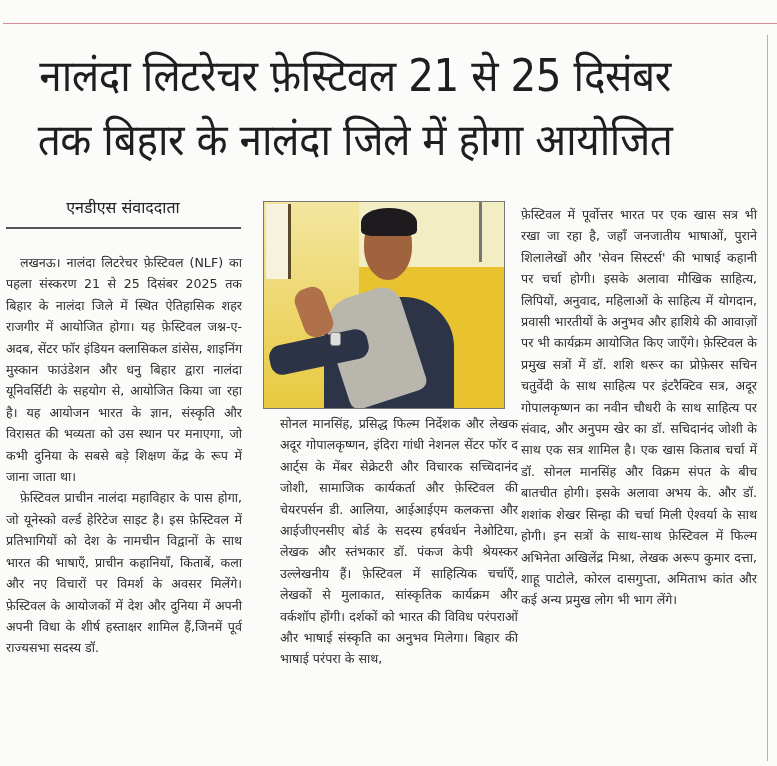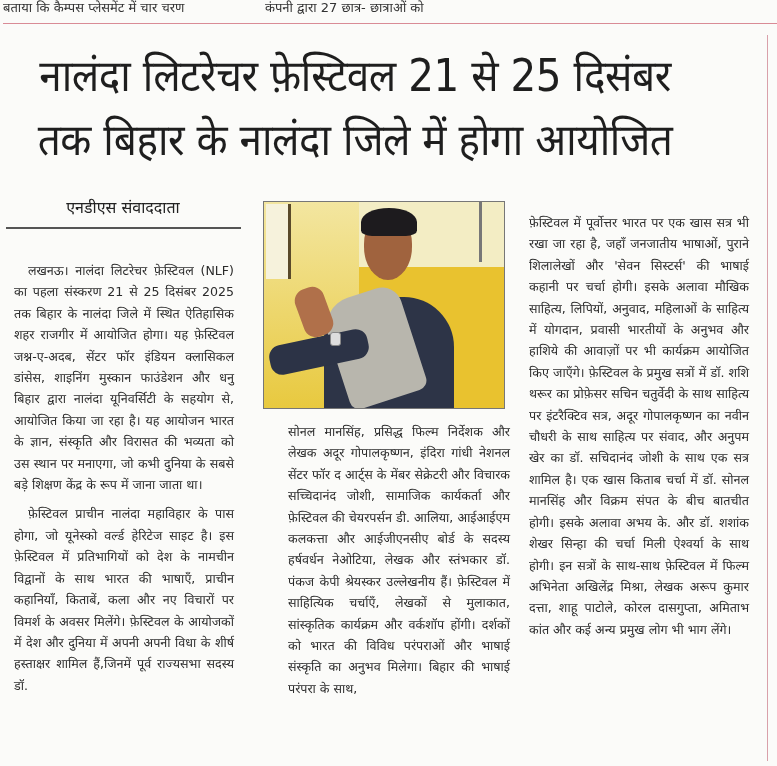--- a/index.html
+++ b/index.html
@@ -41,21 +41,21 @@
     text-align: center; font-size: 16px; line-height: 20px; color: #222;
   }
   .byline-rule {
     position: absolute; left: 6px; top: 227px; width: 235px; height: 2px;
     background: #555;
   }
   .col {
     position: absolute; font-size: 12.6px; line-height: 21.4px;
     text-align: justify; color: #2b2b2b;
   }
-  .col p { margin: 8px; }
+  .col p { margin: 0; }
   .col .indent { text-indent: 14px; }
   .col-left { left: 6px; top: 252px; width: 236px; }
   .col-mid { left: 280px; top: 413px; width: 238px; }
   .col-right { left: 521px; top: 204px; width: 236px; }
 
   .photo {
     position: absolute; left: 263px; top: 201px; width: 240px; height: 206px;
     border: 1px solid #777; overflow: hidden;
     background: #e9c22f;
   }
@@ -89,22 +89,20 @@
   }
   .photo .watch {
     position: absolute; left: 66px; top: 130px; width: 9px; height: 12px;
     background: #ddd; border: 1px solid #888; border-radius: 3px;
   }
 </style>
 </head>
 <body>
 
 <div class="top-strip">
-  <span style="left:3px">बताया कि कैम्पस प्लेसमेंट में चार चरण</span>
-  <span style="left:265px">कंपनी द्वारा 27 छात्र- छात्राओं को</span>
 </div>
 <div class="top-rule"></div>
 <div class="right-rule"></div>
 
 <h1 class="headline">
   <span class="line">नालंदा लिटरेचर फ़ेस्टिवल 21 से 25 दिसंबर</span>
   <span class="line">तक बिहार के नालंदा जिले में होगा आयोजित</span>
 </h1>
 
 <div class="byline">एनडीएस संवाददाता</div>

